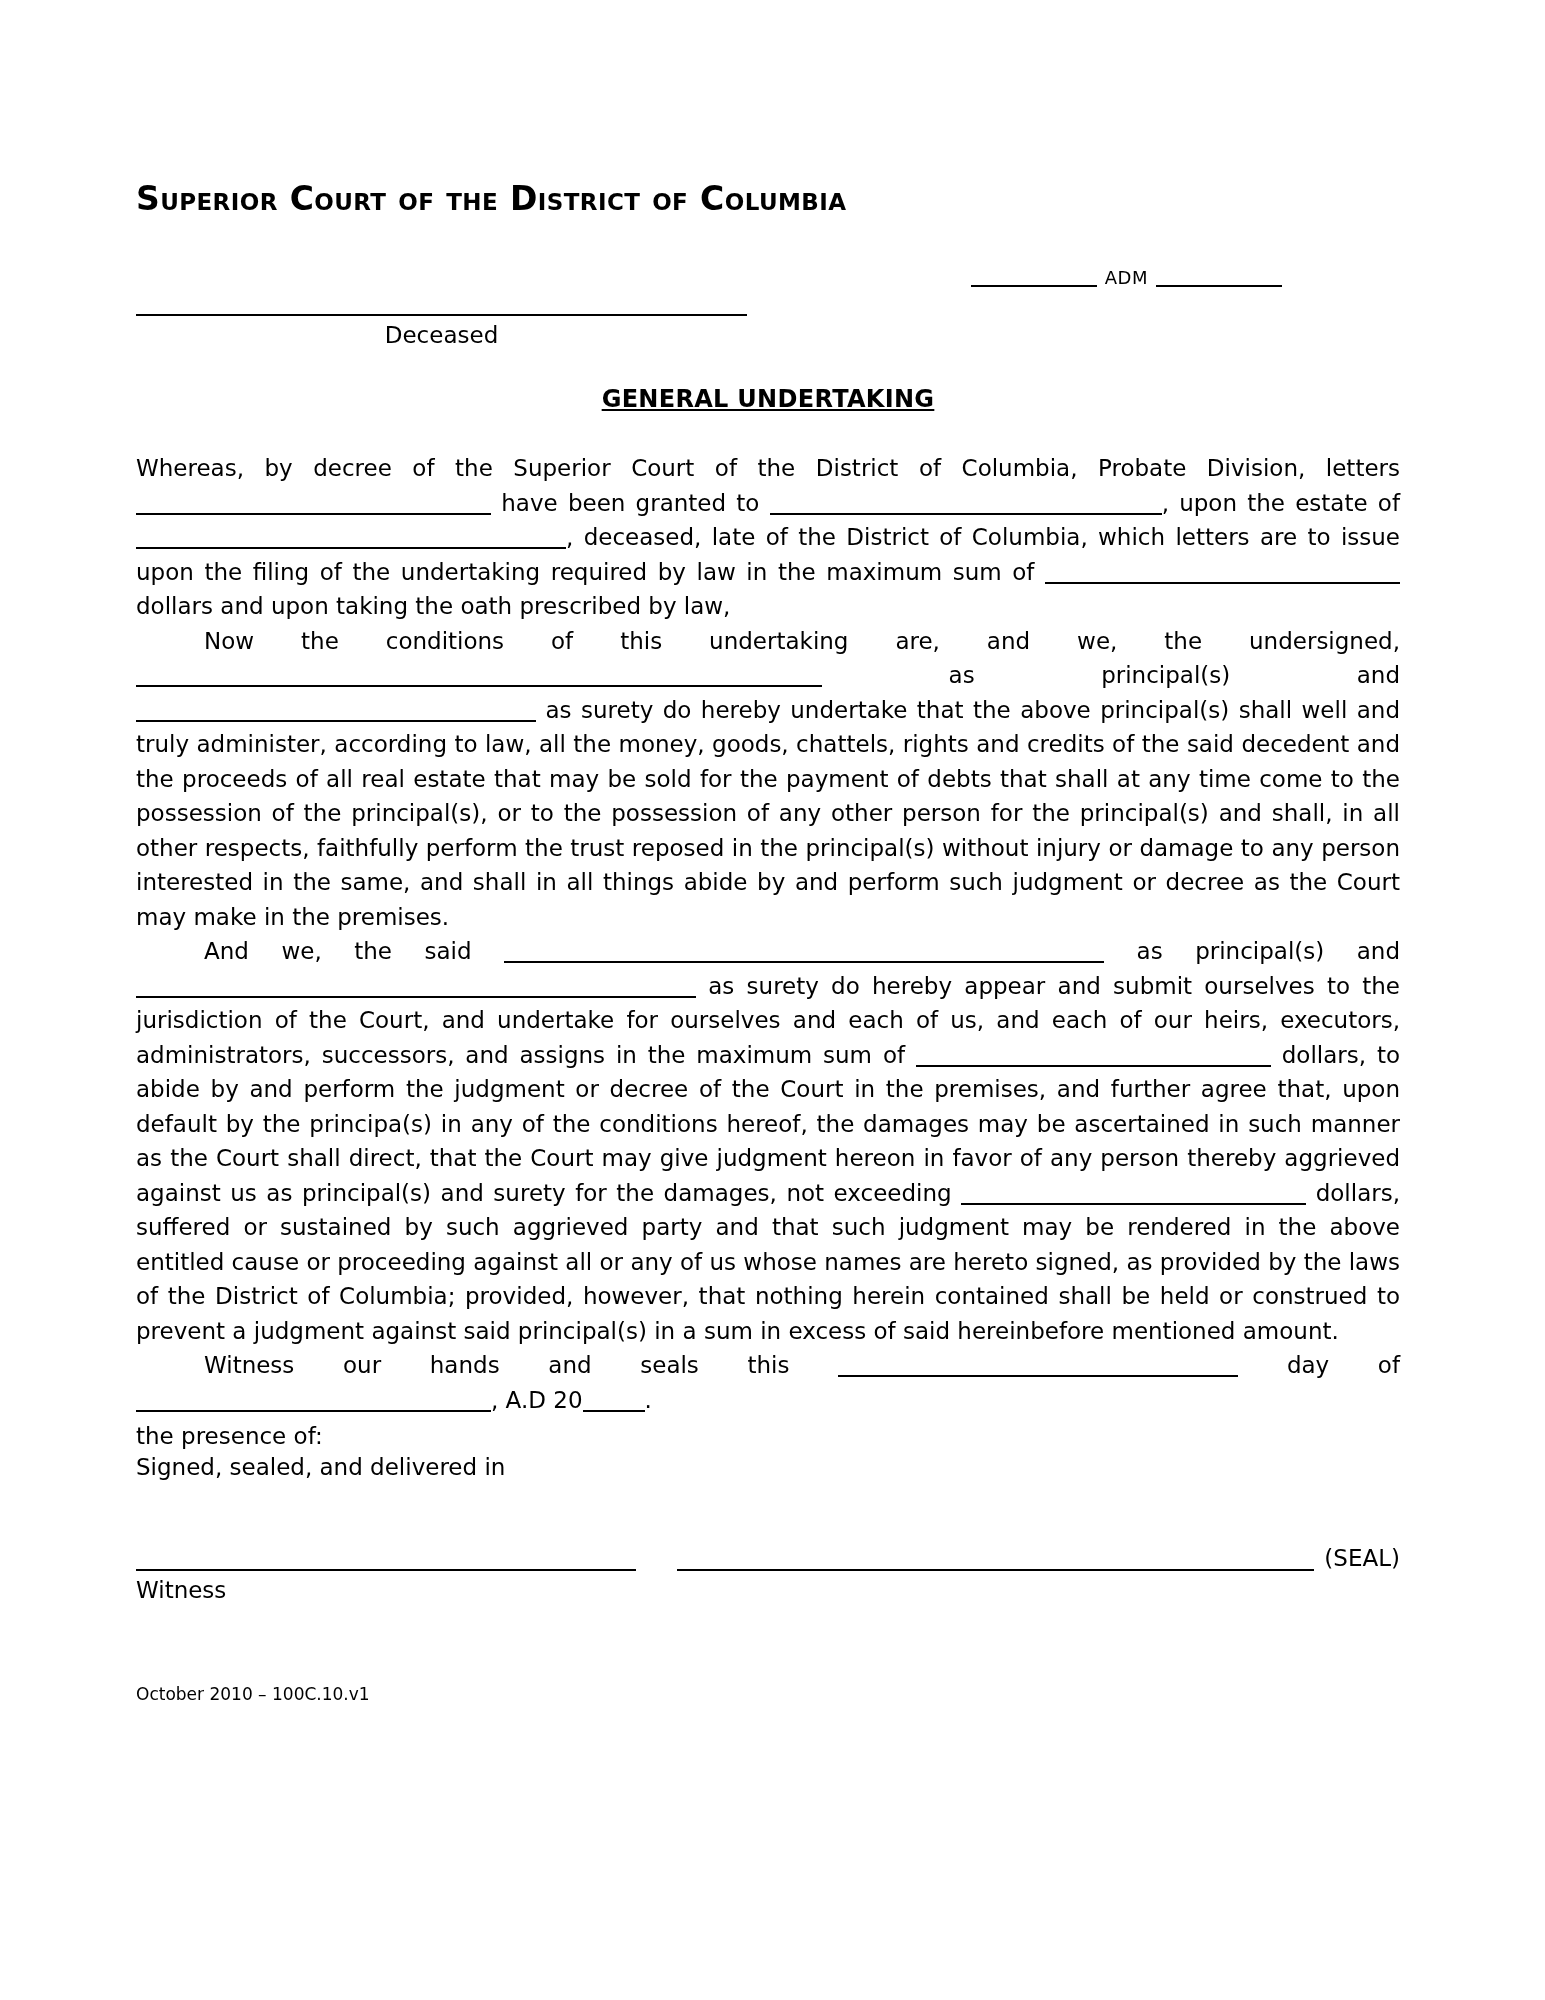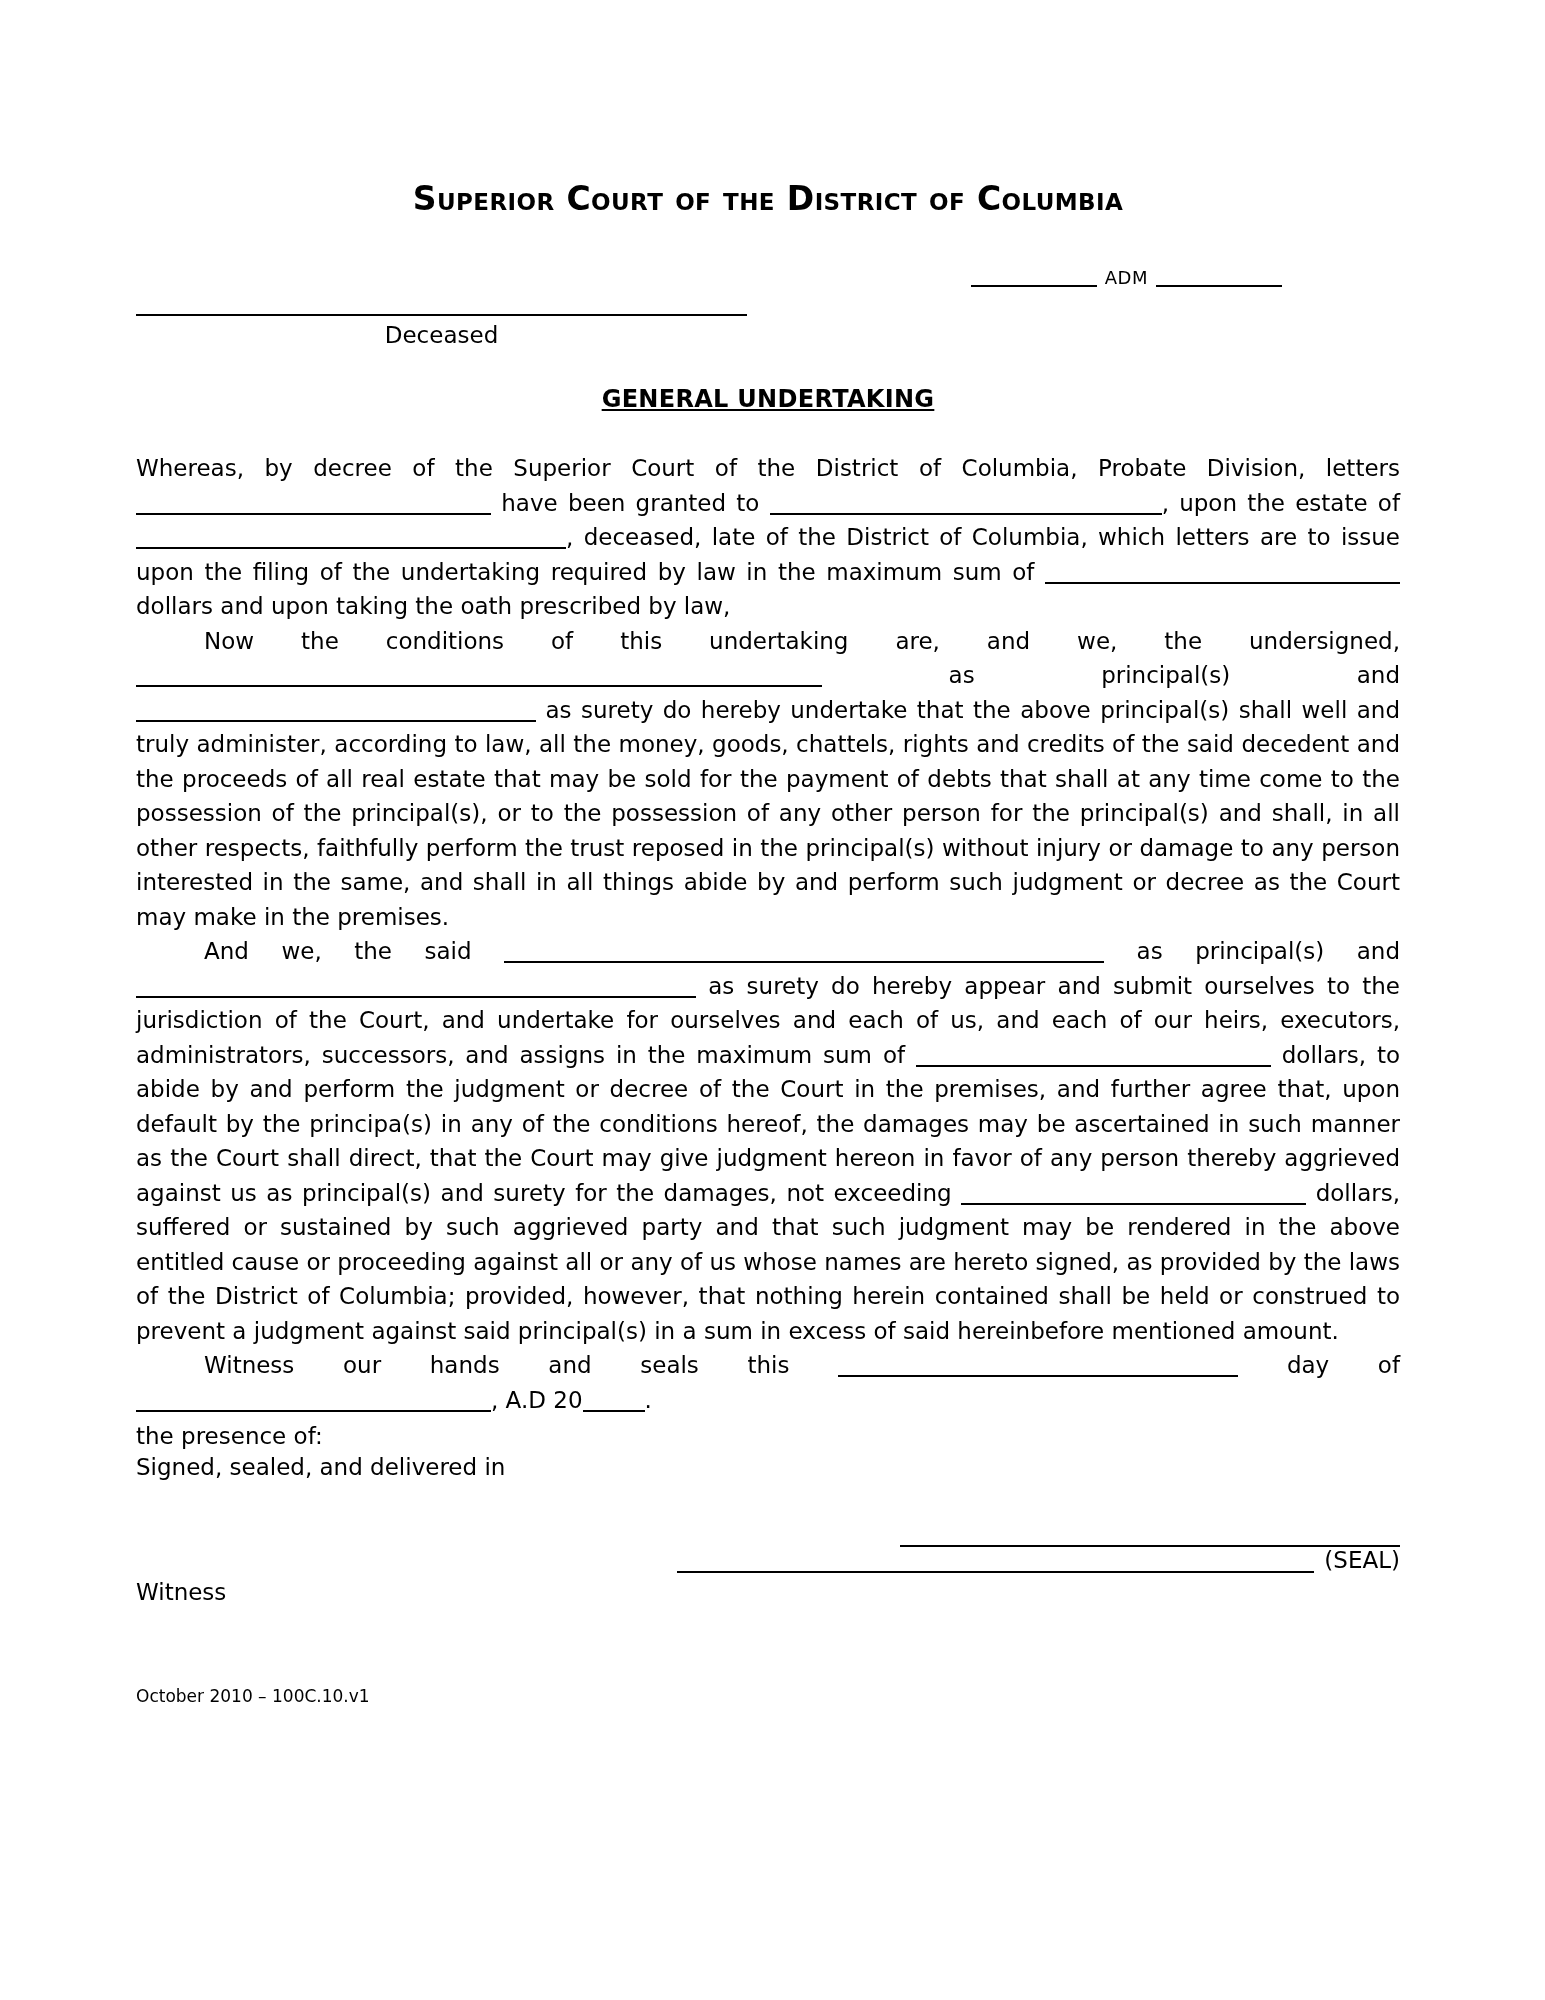--- a/index.html
+++ b/index.html
@@ -26,21 +26,21 @@
 
   .content {
     position: absolute;
     left: 136px;
     top: 0;
     width: 1264px;
   }
 
   
   .court-title {
-    text-align: center;
+    text-align: left;
     font-size: 33px;
     font-weight: bold;
     font-variant: small-caps;
     letter-spacing: 0.4px;
     margin-top: 181px;
     line-height: 1.1;
     white-space: nowrap;
   }
 
   .division {
@@ -135,21 +135,20 @@
   
   .sig-intro {
     margin-top: 4px;
     font-size: 23px;
     line-height: 31px;
   }
   .sig-row {
     margin-top: 62px;
     display: flex;
     align-items: flex-end;
-    flex-direction: column;
   }
   .sig-col-left {
     width: 500px;
   }
   .sig-gap {
     width: 41px;
   }
   .sig-col-right {
     width: 723px;
     display: flex;

